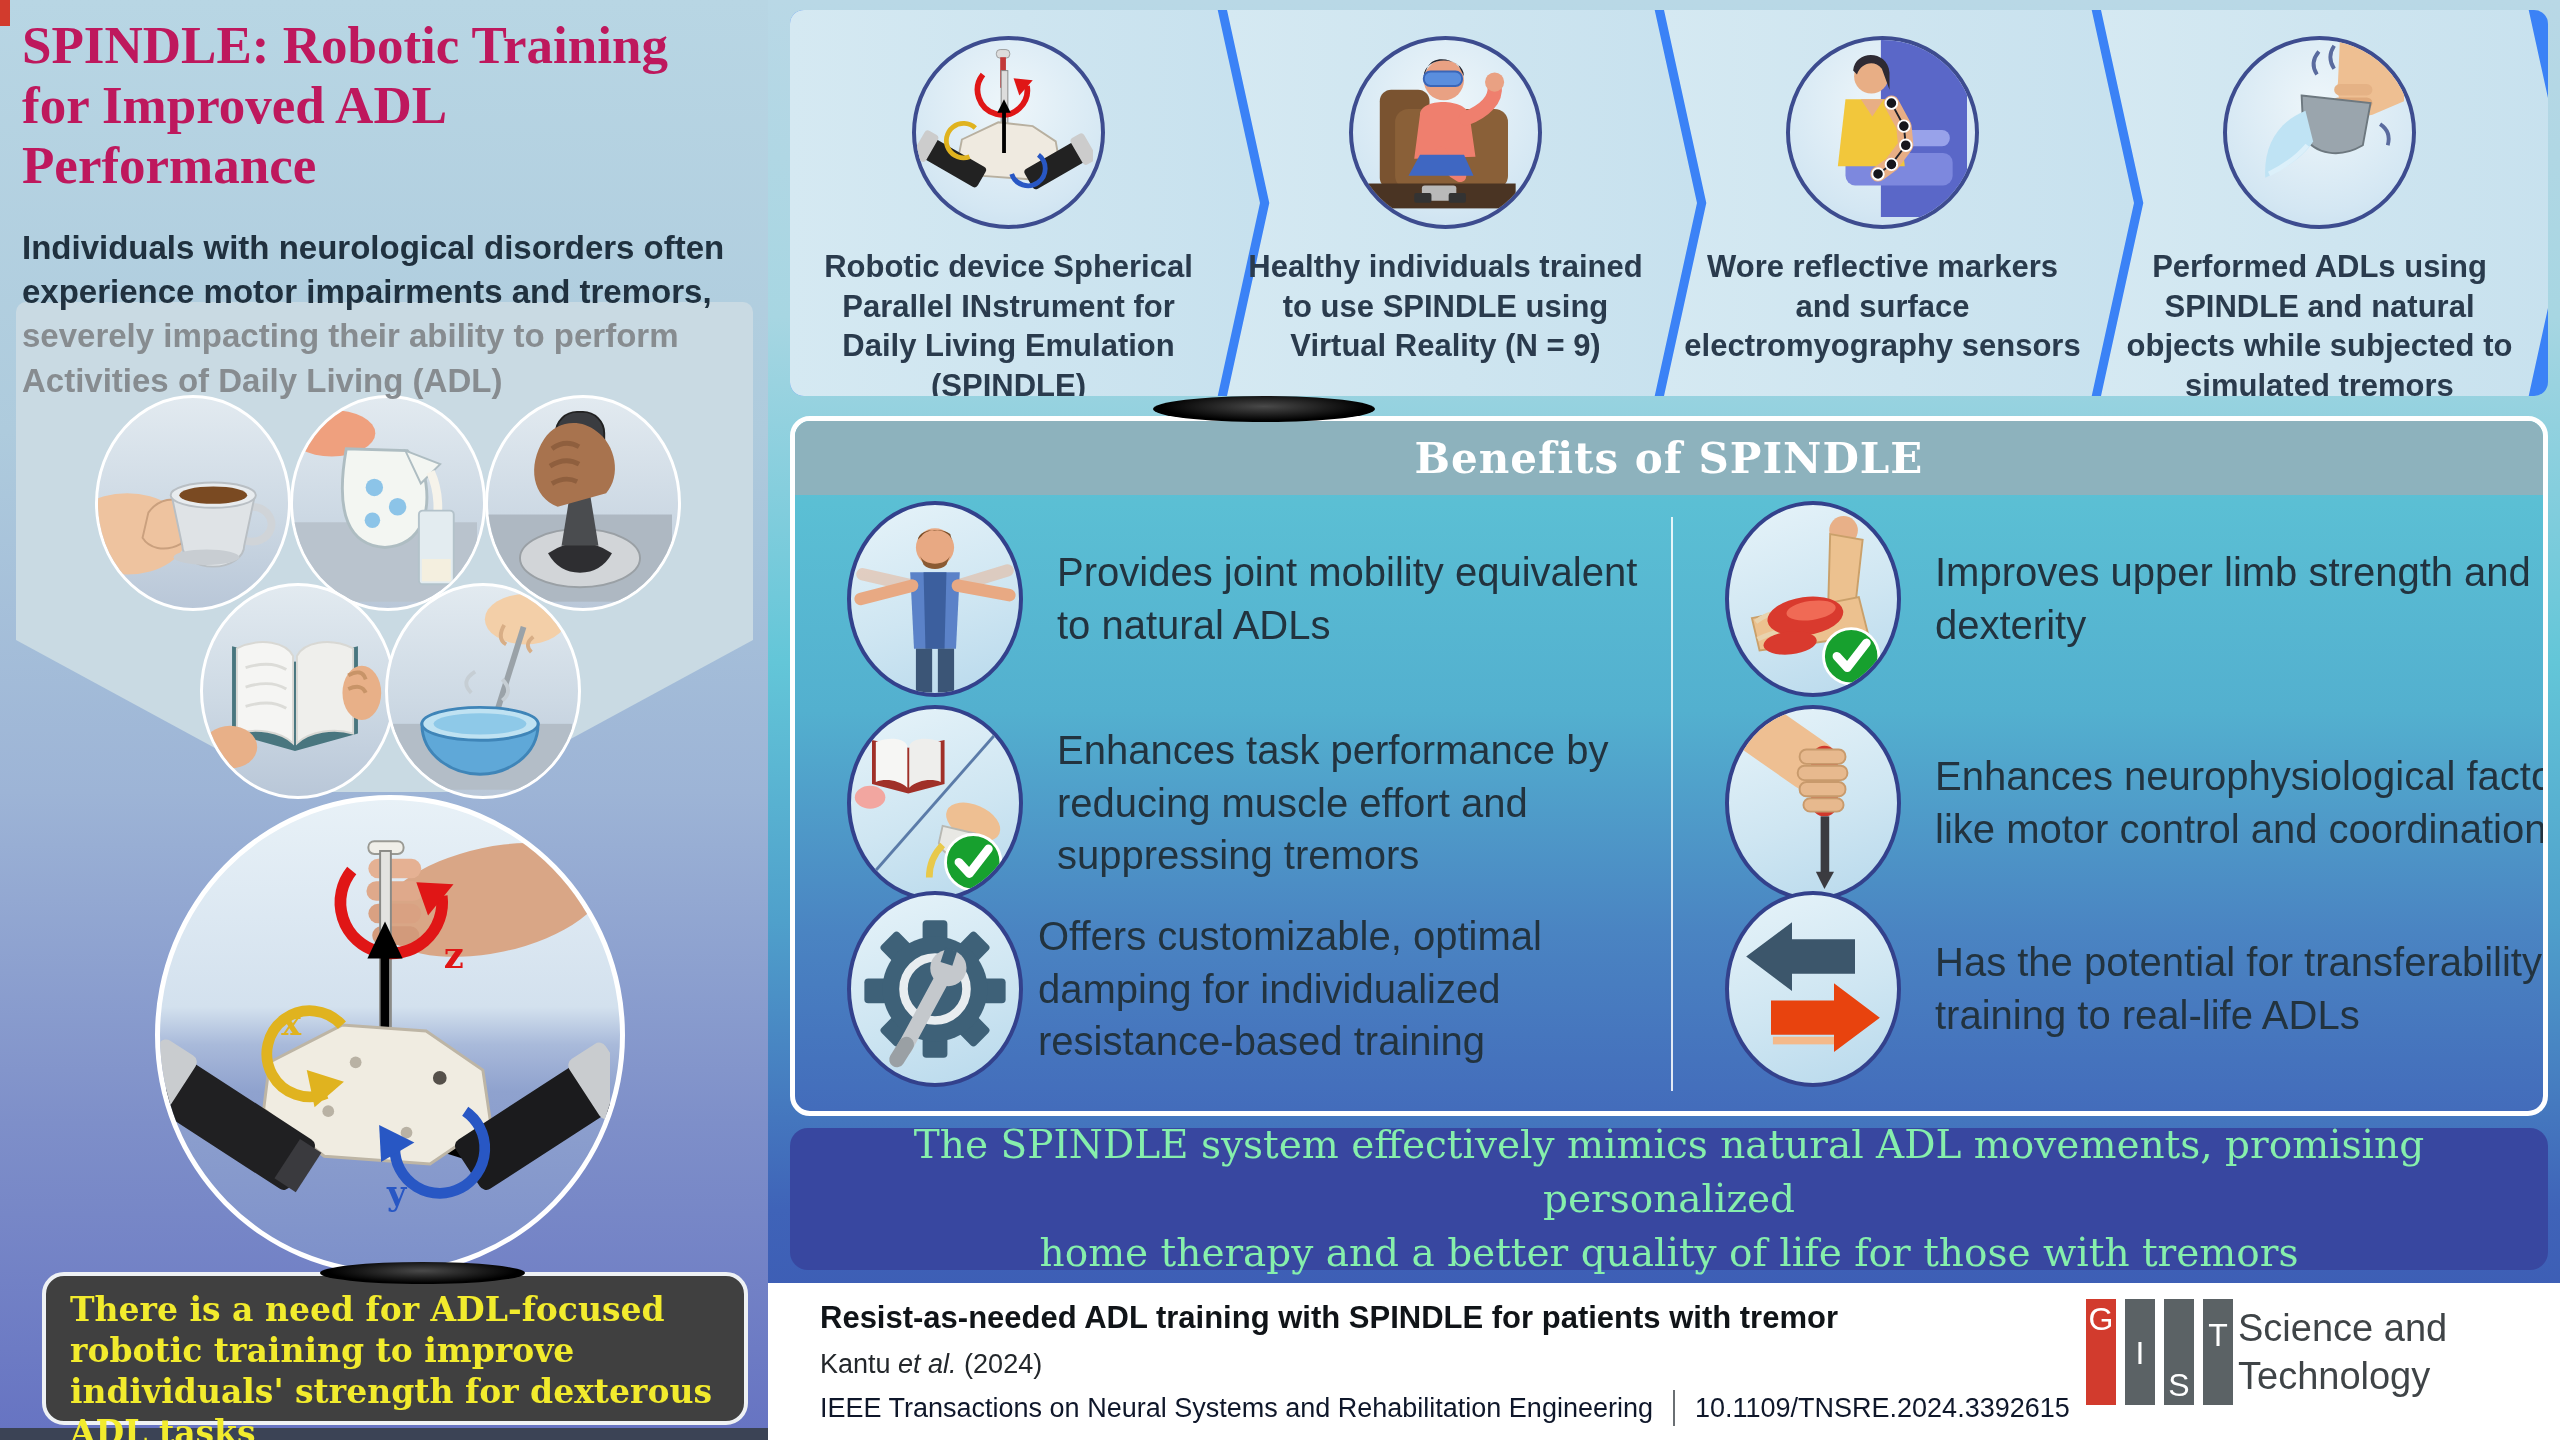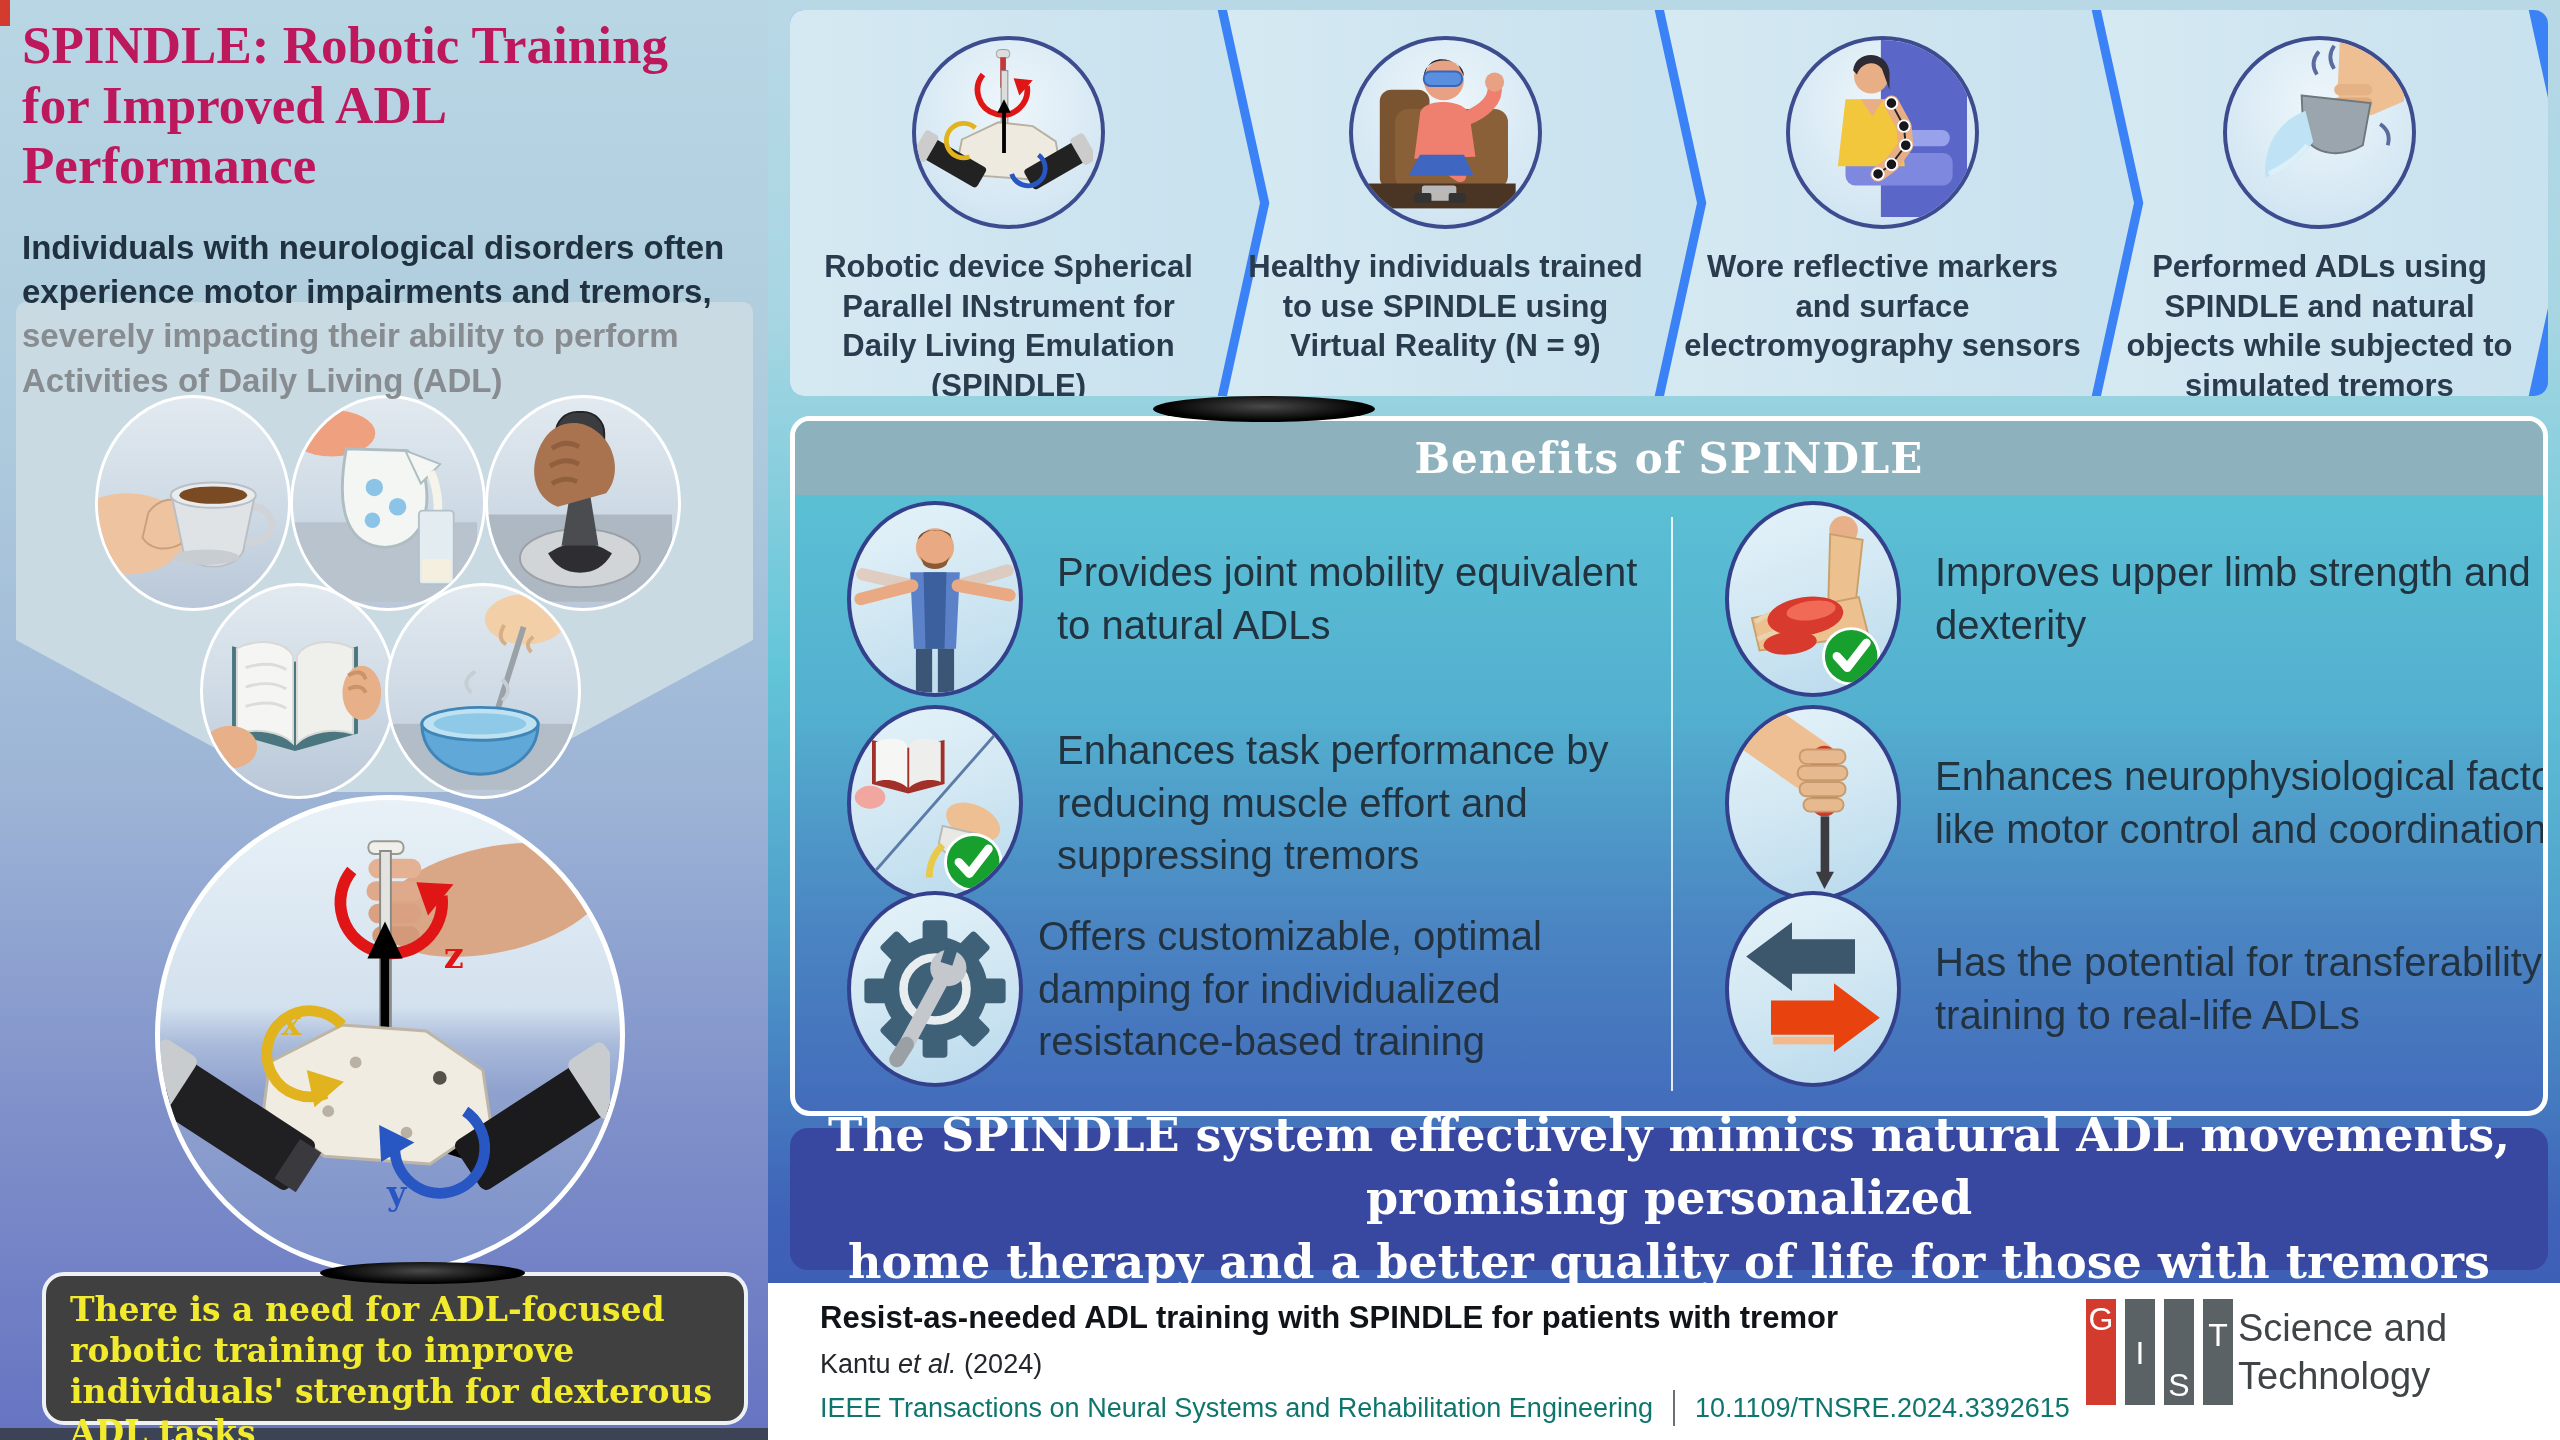--- a/index.html
+++ b/index.html
@@ -65,28 +65,28 @@
   .b-text{font-weight:normal;font-size:40px;line-height:1.32;color:#22333f;}
   .bt-left{width:600px;}
   .bt-right{width:652px;}
 
   .ellipse-shadow-top{position:absolute;left:1153px;top:396px;width:222px;height:26px;border-radius:50%;z-index:3;
     background:radial-gradient(ellipse at 50% 40%, #4a4a4a 0%, #000000 65%);}
 
   
   .banner{position:absolute;left:790px;top:1128px;width:1758px;height:142px;background:#3847a0;border-radius:18px;
     display:flex;flex-direction:column;align-items:center;justify-content:center;z-index:1;}
-  .banner-line{font-family:"DejaVu Serif",serif;font-weight:bold;font-size:46px;line-height:1.38;
-    color:#ffffff;text-align:center;}
+  .banner-line{font-family:"DejaVu Serif",serif;font-weight:normal;font-size:39px;line-height:1.38;
+    color:#86efac;text-align:center;}
 
   
   .paper-title{position:absolute;left:820px;top:1300px;font-weight:bold;font-size:31px;color:#101418;z-index:2;}
   .authors{position:absolute;left:820px;top:1349px;font-size:27px;color:#23272b;z-index:2;}
   .authors .etal{font-style:italic;}
-  .journal-row{position:absolute;left:820px;top:1390px;display:flex;align-items:center;font-size:27px;color:#0f766e;z-index:2;}
+  .journal-row{position:absolute;left:820px;top:1390px;display:flex;align-items:center;font-size:27px;color:#0f172a;z-index:2;}
   .journal-divider{width:2px;height:36px;background:#6a6f73;margin:0 20px;}
   .gist-logo{position:absolute;left:2086px;top:1299px;display:flex;gap:9px;z-index:2;}
   .gist-bar{position:relative;width:30px;height:106px;}
   .bar-red{background:#d23b2d;}
   .bar-gray{background:#5b6265;}
   .gist-letter{position:absolute;left:0;width:30px;text-align:center;color:#ffffff;font-size:32px;line-height:1;}
   .gl-g{top:4px;}  .gl-i{top:38px;}  .gl-s{top:70px;}  .gl-t{top:20px;}
   .gist-text{position:absolute;left:2238px;top:1305px;font-size:38px;line-height:1.26;color:#3f4447;z-index:2;}
 </style>
 </head>

